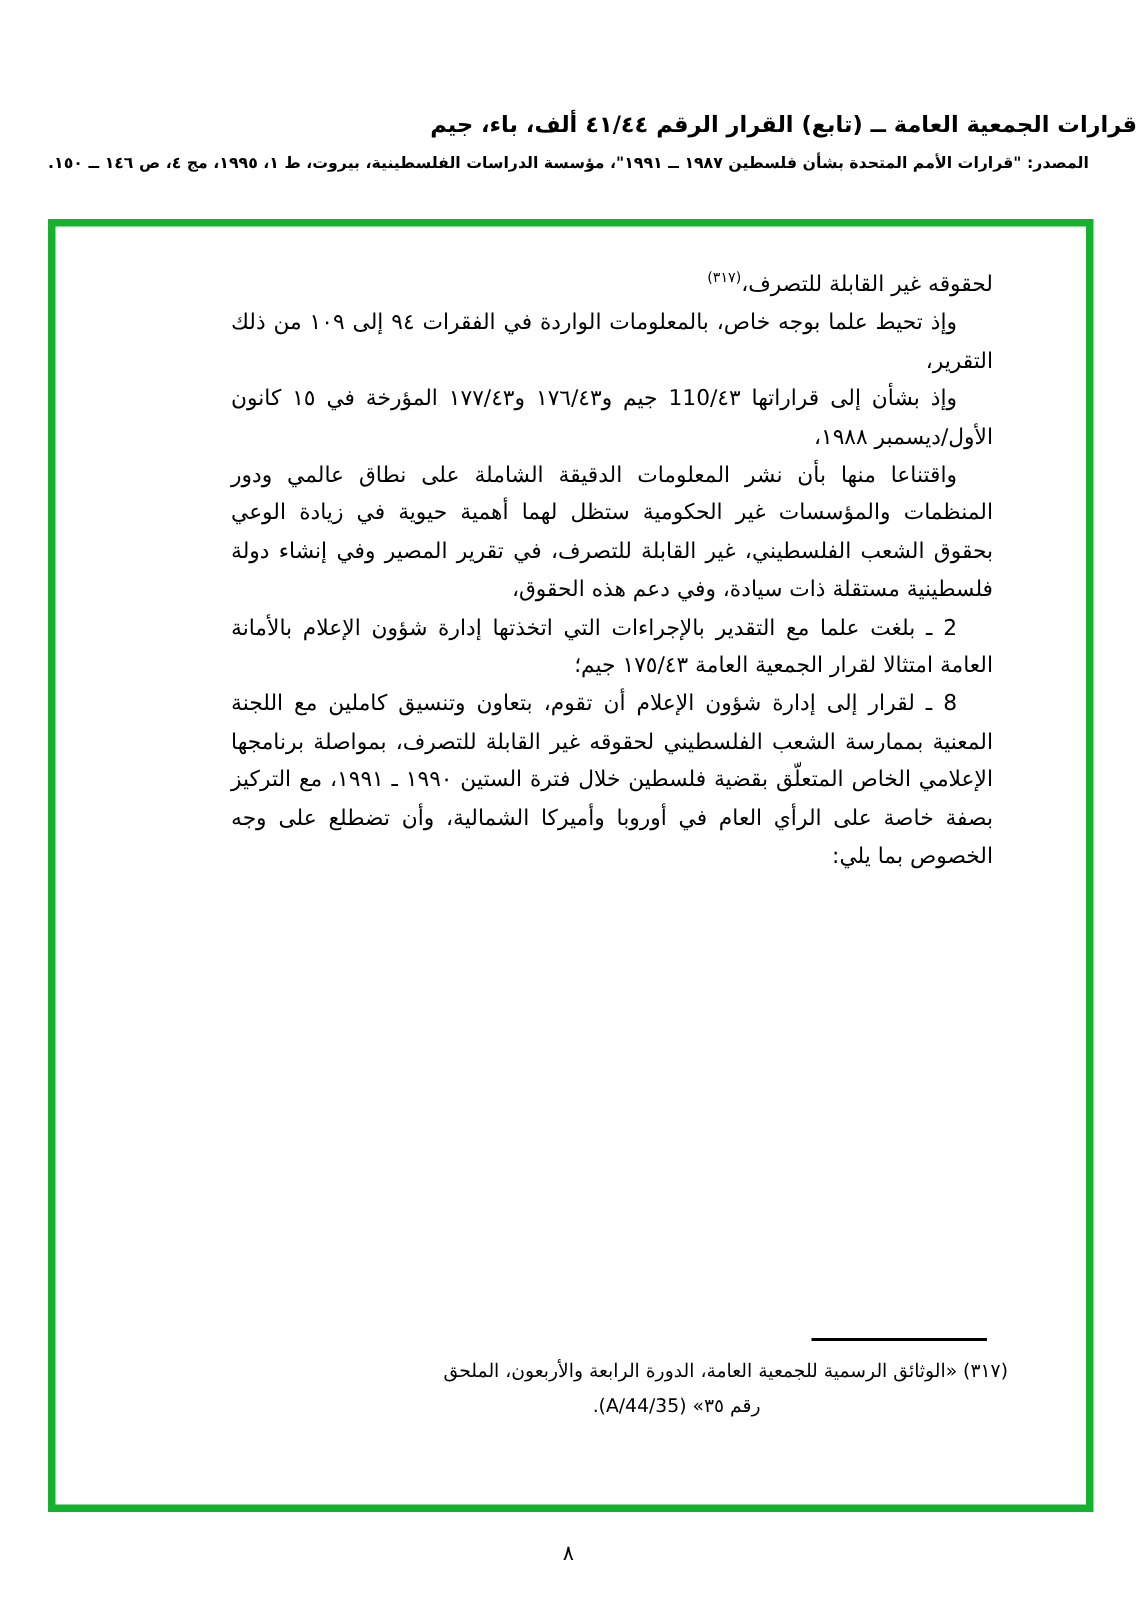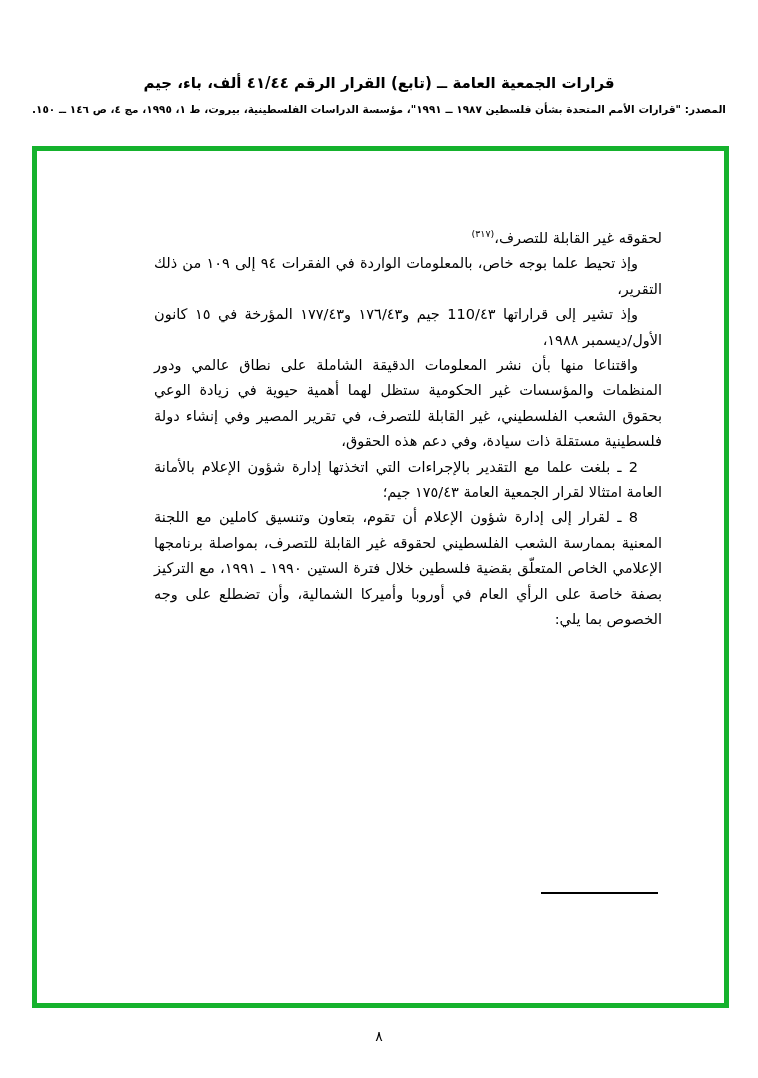--- a/index.html
+++ b/index.html
@@ -4,40 +4,40 @@
 <style>
   html,body { margin:0; padding:0; }
   body {
     width:758px; height:1078px; position:relative;
     background:#ffffff; color:#000;
     font-family:"DejaVu Sans", sans-serif;
     overflow:hidden;
   }
   .title {
     position:absolute; top:74px; left:0; width:758px;
-    text-align:center; direction:rtl;
+    text-align:right; direction:rtl;
     font-weight:700; font-size:15px; letter-spacing:0;
   }
   .source {
     position:absolute; top:103px; left:0; width:758px;
     text-align:center; direction:rtl;
     font-weight:700; font-size:10.5px;
   }
   .green-box {
     position:absolute; left:32px; top:146px;
     width:687px; height:852px;
     border:5px solid #15b22d; background:#fff;
   }
   .text-col {
     position:absolute; top:27px; right:62px; width:508px;
     direction:rtl; text-align:justify;
     font-size:14.5px; line-height:25.4px;
   }
   .text-col p { margin:0; padding:0; text-indent:24px; }
-  .text-col p.noindent { text-indent:0;margin-top:48px; }
+  .text-col p.noindent { text-indent:0; }
   .text-col b { font-weight:400; }
   sup.fnref { font-size:9.5px; line-height:0; vertical-align:super; }
   .fn-sep {
     position:absolute; right:66px; top:741px;
     width:117px; height:2px; background:#000;
   }
   .footnote {
     position:absolute; right:52px; top:752px; width:368px;
     direction:rtl; text-align:right; font-size:12.5px; line-height:22.5px;
   }
@@ -58,32 +58,36 @@
   <div class="source">المصدر: "قرارات الأمم المتحدة بشأن فلسطين ١٩٨٧ ــ ١٩٩١"، مؤسسة الدراسات الفلسطينية، بيروت، ط ١، ١٩٩٥، مج ٤، ص ١٤٦ ــ ١٥٠.</div>
 
   <div class="green-box">
 
     <div class="text-col">
 
       <p class="noindent"><span>لحقوقه غير القابلة للتصرف،</span><sup class="fnref">(٣١٧)</sup></p>
 
       <p><b>وإذ تحيط علما</b><span> بوجه خاص، بالمعلومات الواردة في الفقرات ٩٤ إلى ١٠٩ من ذلك التقرير،</span></p>
 
-      <p><b>وإذ تشير</b><span> إلى قراراتها 110/٤٣ جيم و١٧٦/٤٣ و١٧٧/٤٣ المؤرخة في ١٥ كانون الأول/ديسمبر ١٩٨٨،</span></p>
+      <p><b>وإذ بشأن</b><span> إلى قراراتها 110/٤٣ جيم و١٧٦/٤٣ و١٧٧/٤٣ المؤرخة في ١٥ كانون الأول/ديسمبر ١٩٨٨،</span></p>
 
       <p><b>واقتناعا منها</b><span> بأن نشر المعلومات الدقيقة الشاملة على نطاق عالمي ودور المنظمات والمؤسسات غير الحكومية ستظل لهما أهمية حيوية في زيادة الوعي بحقوق الشعب الفلسطيني، غير القابلة للتصرف، في تقرير المصير وفي إنشاء دولة فلسطينية مستقلة ذات سيادة، وفي دعم هذه الحقوق،</span></p>
 
       <p><span>2 ـ </span><b>بلغت علما مع التقدير</b><span> بالإجراءات التي اتخذتها إدارة شؤون الإعلام بالأمانة العامة امتثالا لقرار الجمعية العامة ١٧٥/٤٣ جيم؛</span></p>
 
       <p><span>8 ـ </span><b>لقرار</b><span> إلى إدارة شؤون الإعلام أن تقوم، بتعاون وتنسيق كاملين مع اللجنة المعنية بممارسة الشعب الفلسطيني لحقوقه غير القابلة للتصرف، بمواصلة برنامجها الإعلامي الخاص المتعلّق بقضية فلسطين خلال فترة الستين ١٩٩٠ ـ ١٩٩١، مع التركيز بصفة خاصة على الرأي العام في أوروبا وأميركا الشمالية، وأن تضطلع على وجه الخصوص بما يلي:</span></p>
 
 
 
     </div>
 
     <div class="fn-sep"></div>
 
+    <div class="footnote">
+      <div class="fn-line">(٣١٧) «الوثائق الرسمية للجمعية العامة، الدورة الرابعة والأربعون، الملحق</div>
+      <div class="fn-line fn-line2">رقم ٣٥» (A/44/35).</div>
+    </div>
 
   </div>
 
   <div class="pagenum">٨</div>
 
 </div>
 
 </body></html>

